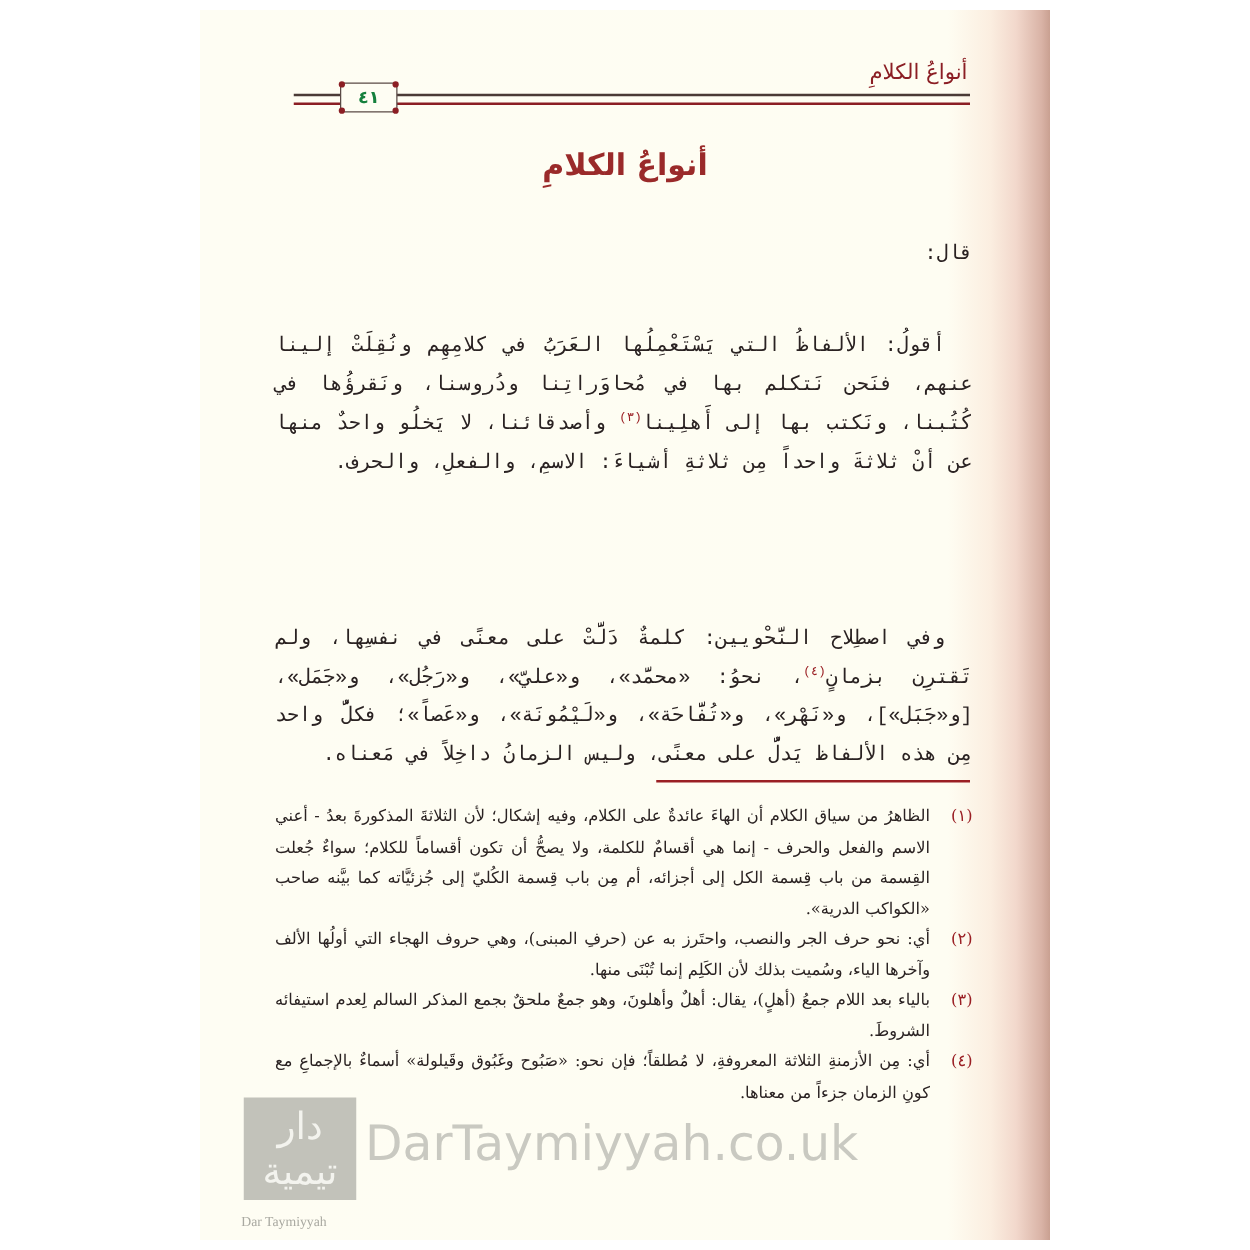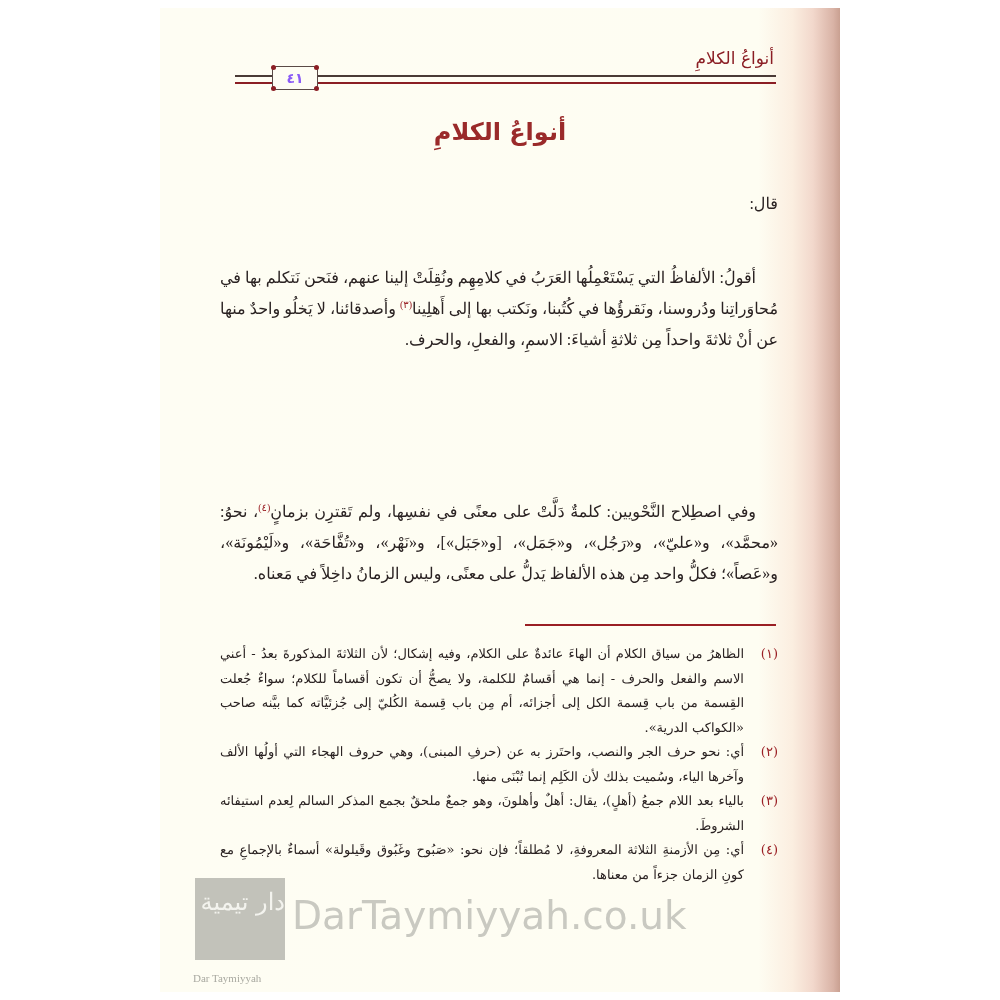--- a/index.html
+++ b/index.html
@@ -18,32 +18,32 @@
     color: #8b1e24; font-size: 17px; font-family: "DejaVu Sans", sans-serif;
   }
   .head-rule {
     position: absolute; left: 75px; right: 64px; top: 67px; height: 5px;
     border-top: 2px solid #4a3a36; border-bottom: 2px solid #8b1e24;
   }
   .page-num {
     position: absolute; left: 112px; top: 58px; width: 44px; height: 22px;
     background: #fefdf3; border: 1.5px solid #5a4a46; border-radius: 4px;
     display: flex; align-items: center; justify-content: center;
-    color: #8b5cf6; font-size: 14px; font-weight: bold; text-align: center;
+    color: #15803d; font-size: 14px; font-weight: bold; text-align: center;
   }
   .page-num .corner { position: absolute; width: 5px; height: 5px; background: #8b1e24; border-radius: 50%; }
   .page-num .c1 { left: -2px; top: -2px; } .page-num .c2 { right: -2px; top: -2px; }
   .page-num .c3 { left: -2px; bottom: -2px; } .page-num .c4 { right: -2px; bottom: -2px; }
   .chapter-title {
     position: absolute; left: 0; right: 0; top: 110px; text-align: center;
     color: #9a2a2a; font-size: 24px; font-weight: bold;
   }
   .body-text {
     position: absolute; left: 60px; right: 62px;
-    font-family: Liberation Serif, serif; font-size: 16px; color: #2a2222;
+    font-family: Liberation Mono, monospace; font-size: 16px; color: #2a2222;
     line-height: 31px; text-align: justify;
   }
   .qal { top: 180px; }
   .matn { top: 212px; color: #9a1f24; font-weight: bold; font-family: "DejaVu Sans", sans-serif; font-size: 15px; }
   .para1 { top: 254px; text-indent: 22px; }
   .subhead { top: 406px; font-size: 13px; font-weight: bold; font-family: "DejaVu Sans", sans-serif; }
   .para2 { top: 444px; text-indent: 22px; }
   .para3 { top: 488px; text-indent: 22px; }
   sup.fn { color: #9a1f24; font-size: 10px; vertical-align: super; line-height: 0; }
   .fn-sep {
@@ -60,22 +60,22 @@
   .watermark-text {
     position: absolute; left: 292px; top: 893px;
     font-family: "DejaVu Sans", sans-serif; font-size: 39px; color: #c4c4bc;
     letter-spacing: 0px; opacity: 0.9;
   }
   .logo-box {
     position: absolute; left: 195px; top: 878px; width: 90px; height: 82px;
     background: #c2c2ba; overflow: hidden;
   }
   .logo-box .glyph {
-    position: absolute; left: 0; right: 0; top: 6px; 
-    color: #f3f3ee; font-size: 24px; line-height: 36px; font-family: "DejaVu Serif", serif;
+    position: absolute; left: 0; right: 0; top: 6px; text-align: center;
+    color: #f3f3ee; font-size: 30px; line-height: 36px; font-family: "DejaVu Serif", serif;
   }
   .logo-caption {
     position: absolute; left: 193px; top: 972px;
     font-family: Liberation Serif, serif; font-size: 11px; color: #a9a9a1;
   }
 </style>
 </head>
 <body>
 
 <div class="page">

